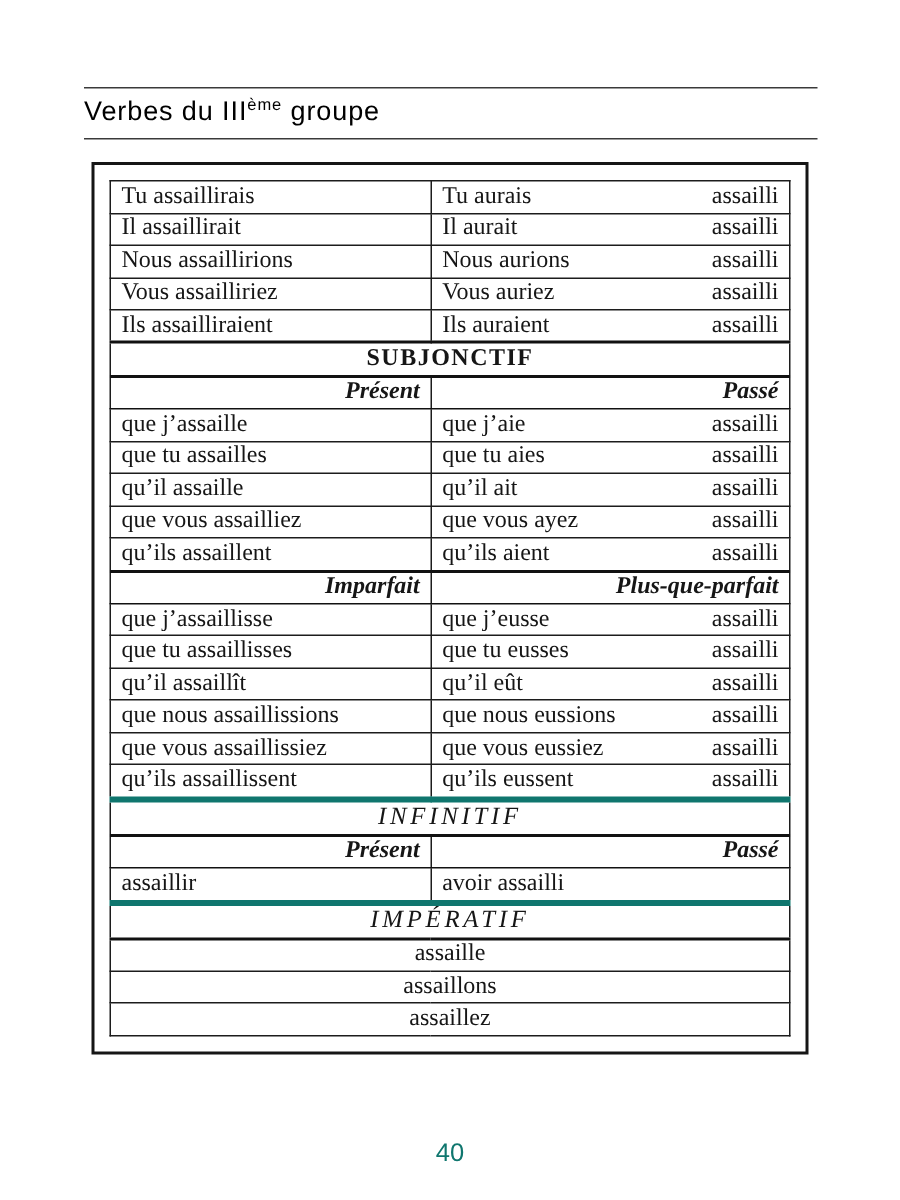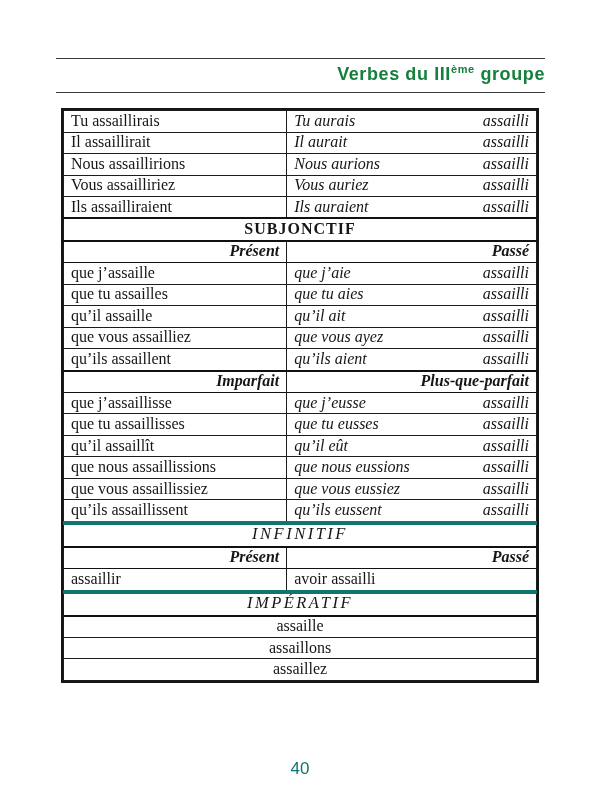--- a/index.html
+++ b/index.html
@@ -11,61 +11,59 @@
     position: relative;
     overflow: hidden;
   }
   .page-header {
     position: absolute;
     top: 58px;
     left: 56px;
     width: 489px;
     border-top: 1.6px solid #3a3a3a;
     border-bottom: 1.6px solid #3a3a3a;
-    text-align: right;
+    text-align: left;
     padding: 5px 0 7px 0;
     font-family: "Liberation Sans", sans-serif;
     font-size: 18px;
     letter-spacing: 0.6px;
-    color: #15803d;
-    font-weight: bold;
+    color: #000000;
   }
   .page-header sup {
     font-size: 11px;
     vertical-align: super;
     line-height: 0;
   }
   .table-frame {
     position: absolute;
     top: 108px;
     left: 61px;
     width: 478px;
     border: 2.4px solid #151515;
-    padding: 0;
+    padding: 10px;
     background: #ffffff;
   }
   table.conj {
     width: 100%;
     border-collapse: collapse;
     table-layout: fixed;
   }
   table.conj td {
     border: 1px solid #1c1c1c;
     font-size: 16px;
     height: 21.5px;
     padding: 0.5px 7px 1.5px 7px;
     line-height: 1.15;
     white-space: nowrap;
     overflow: hidden;
   }
   .split {
     display: flex;
     justify-content: space-between;
     align-items: center;
-    font-style: italic;
   }
   tr.section-bold td {
     text-align: center;
     font-weight: bold;
     letter-spacing: 1px;
     border-top: 2px solid #111;
     border-bottom: 2px solid #111;
   }
   tr.section-caps td {
     text-align: center;

